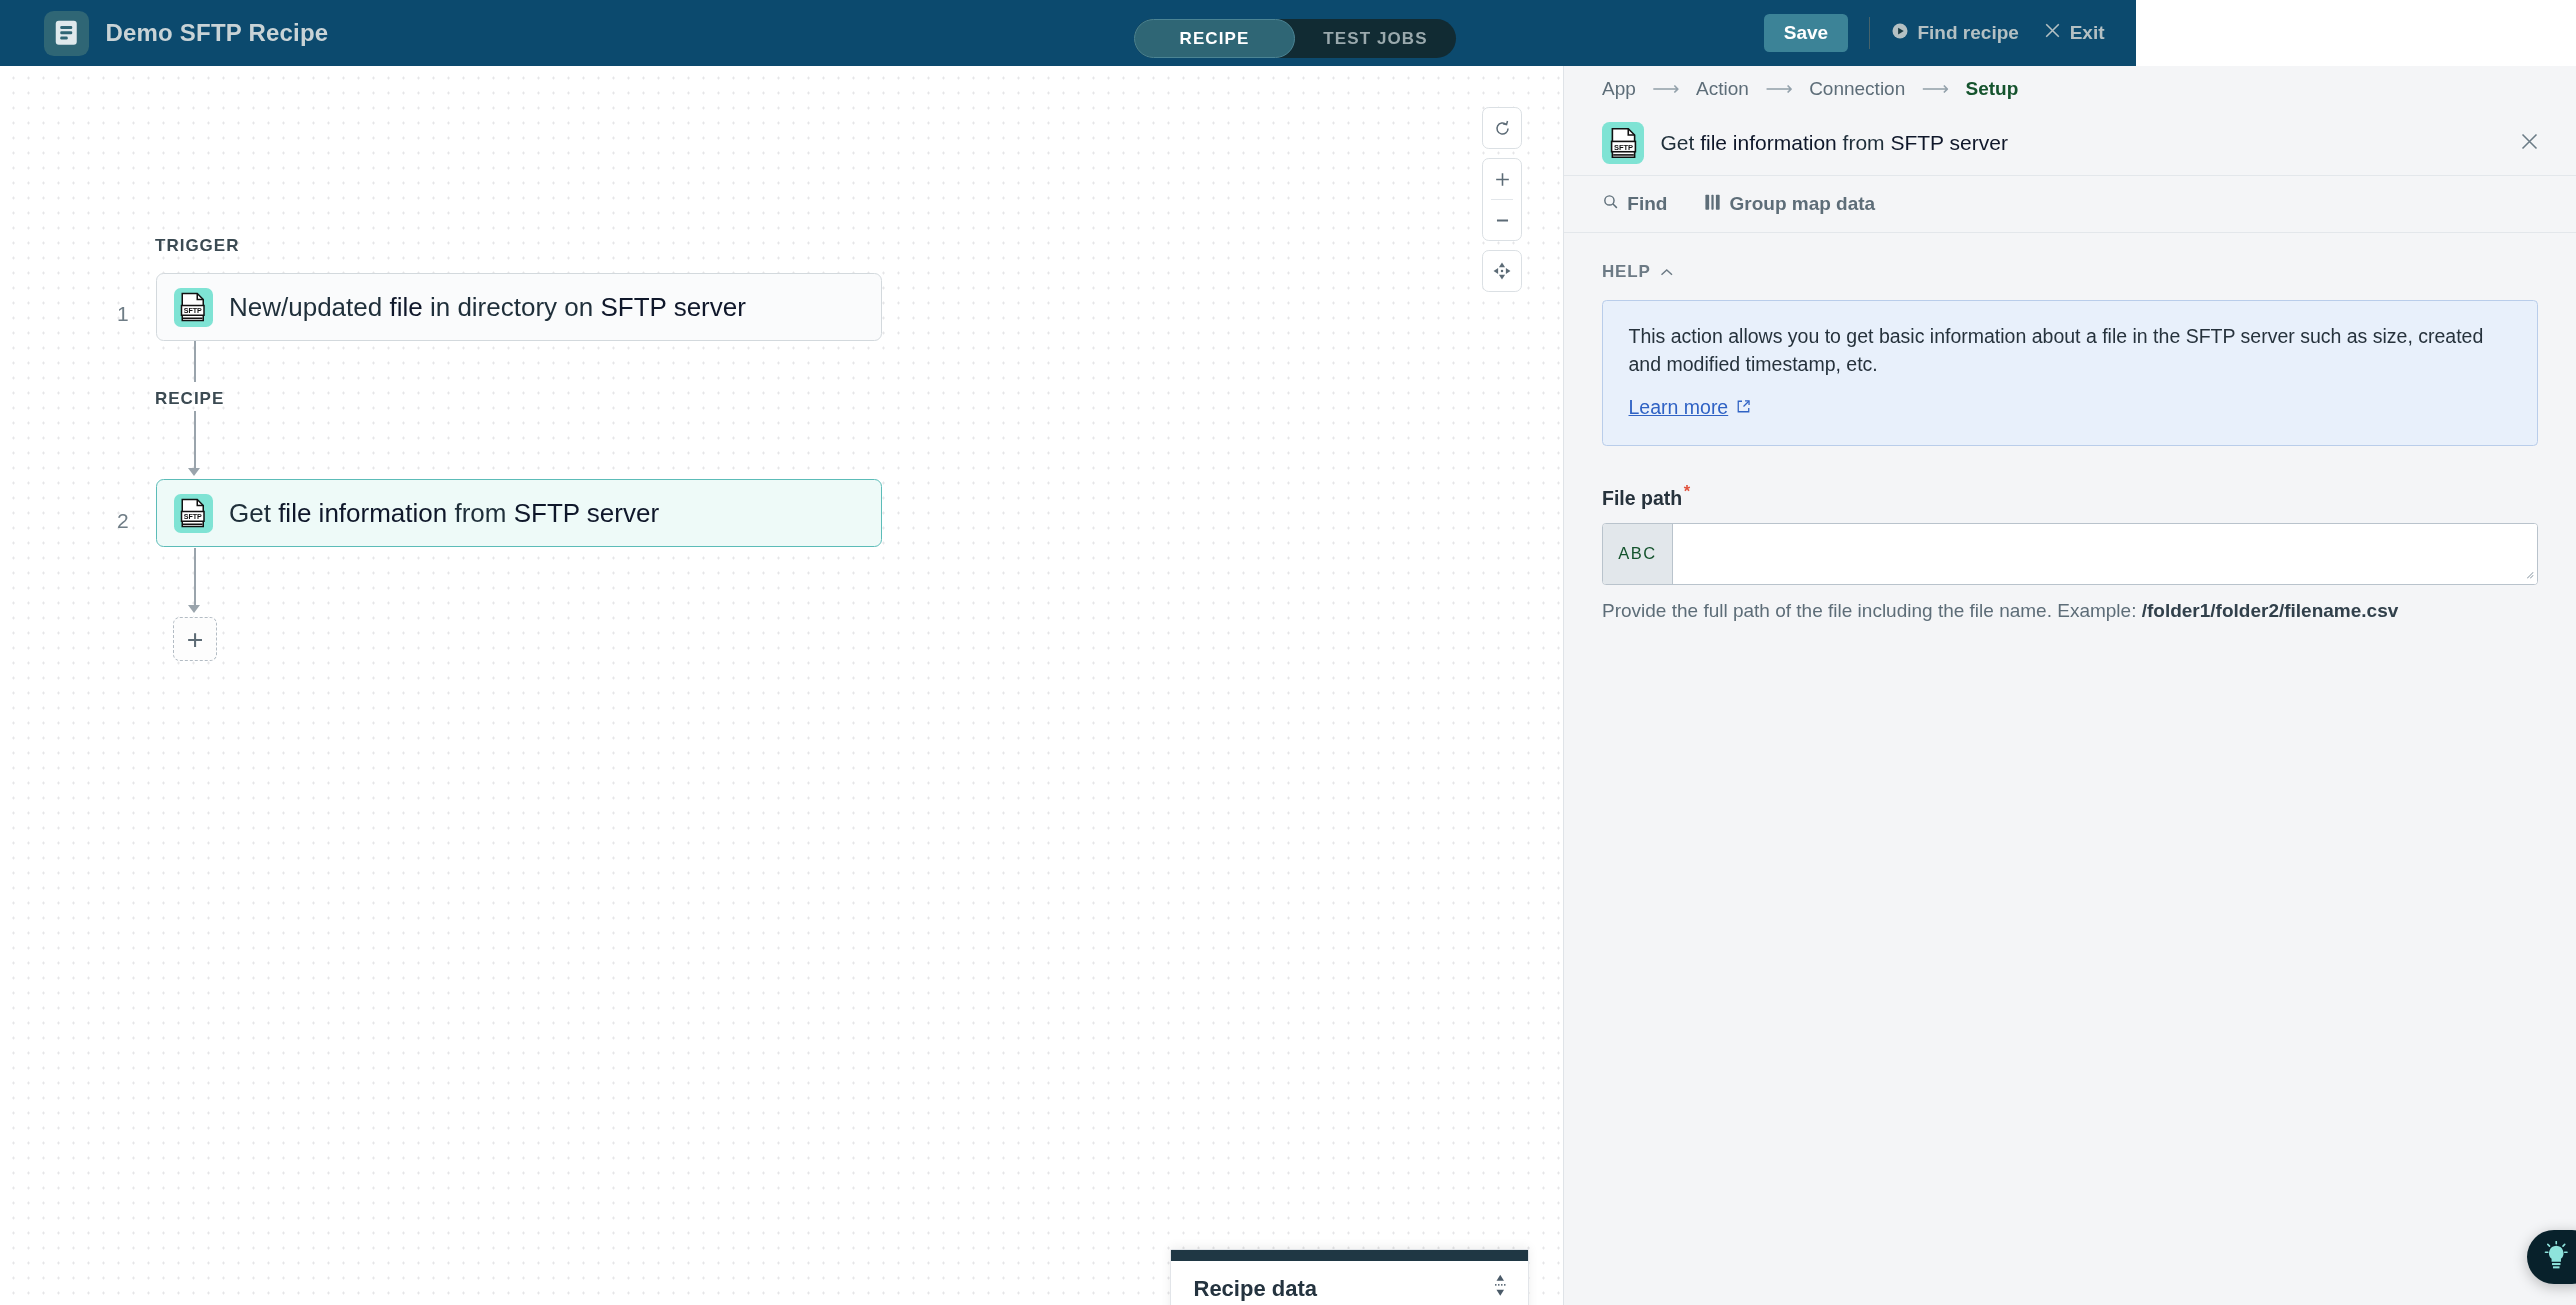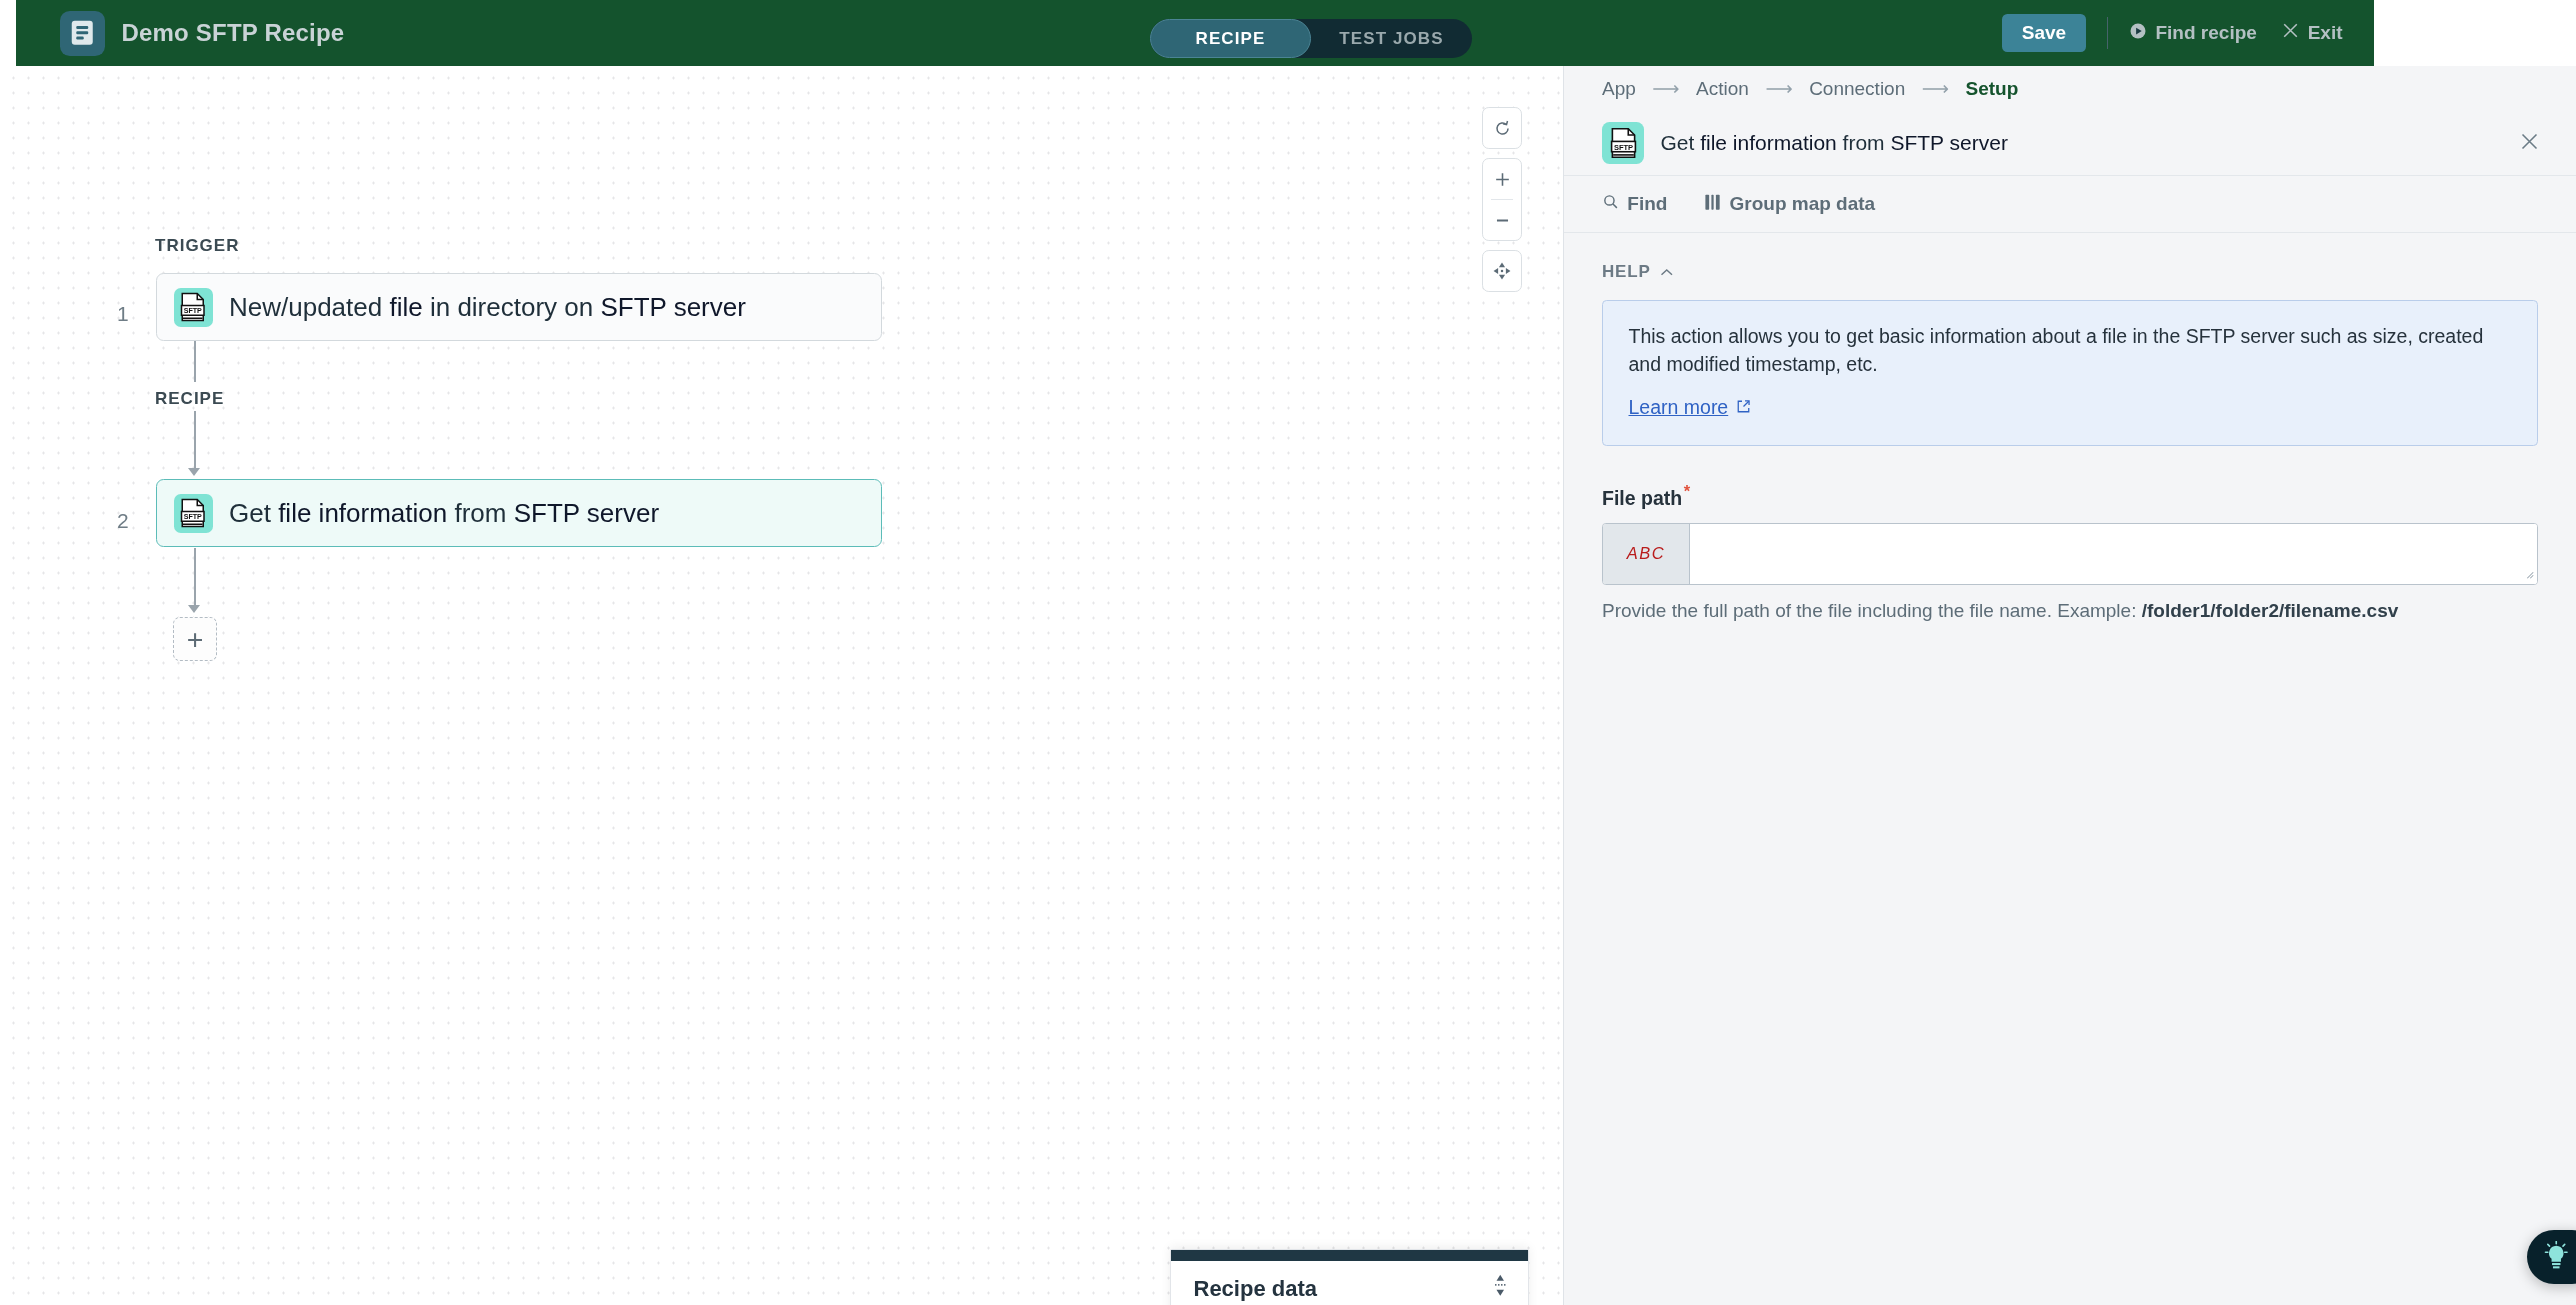--- a/index.html
+++ b/index.html
@@ -9,26 +9,25 @@
     height: 1305px;
     overflow: hidden;
     font-family: "Liberation Sans", sans-serif;
     background: #ffffff;
   }
 
   
   .topbar {
     position: absolute;
     top: 0; left: 0;
-    width: 2358px;
+    width: 2136px;
     height: 66px;
-    background: #14532d;
-    display: flex;
-    align-items: center;
-    margin-left: 16px;
+    background: #0c4a6e;
+    display: flex;
+    align-items: center;
   }
   .brand {
     display: flex;
     align-items: center;
     margin-left: 44px;
     gap: 16.5px;
   }
   .brand-logo {
     width: 45px; height: 45px;
     border-radius: 9.8px;
@@ -394,31 +393,30 @@
   .input-row {
     margin-top: 13.5px;
     display: flex;
     border: 1.1px solid #b9c3cc;
     border-radius: 3.8px;
     overflow: hidden;
     background: #ffffff;
     height: 62px;
   }
   .input-prefix {
-    width: 87px;
+    width: 70px;
     background: #e2e7eb;
     border-right: 1.1px solid #b9c3cc;
     display: flex;
     align-items: center;
     justify-content: center;
     font-size: 16.5px;
     letter-spacing: 1.5px;
-    color: #b91c1c;
+    color: #14532d;
     flex: none;
-    font-style: italic;
   }
   .input-area {
     flex: 1;
     position: relative;
     background: #ffffff;
   }
   .input-area input {
     width: 100%;
     height: 100%;
     border: none;

